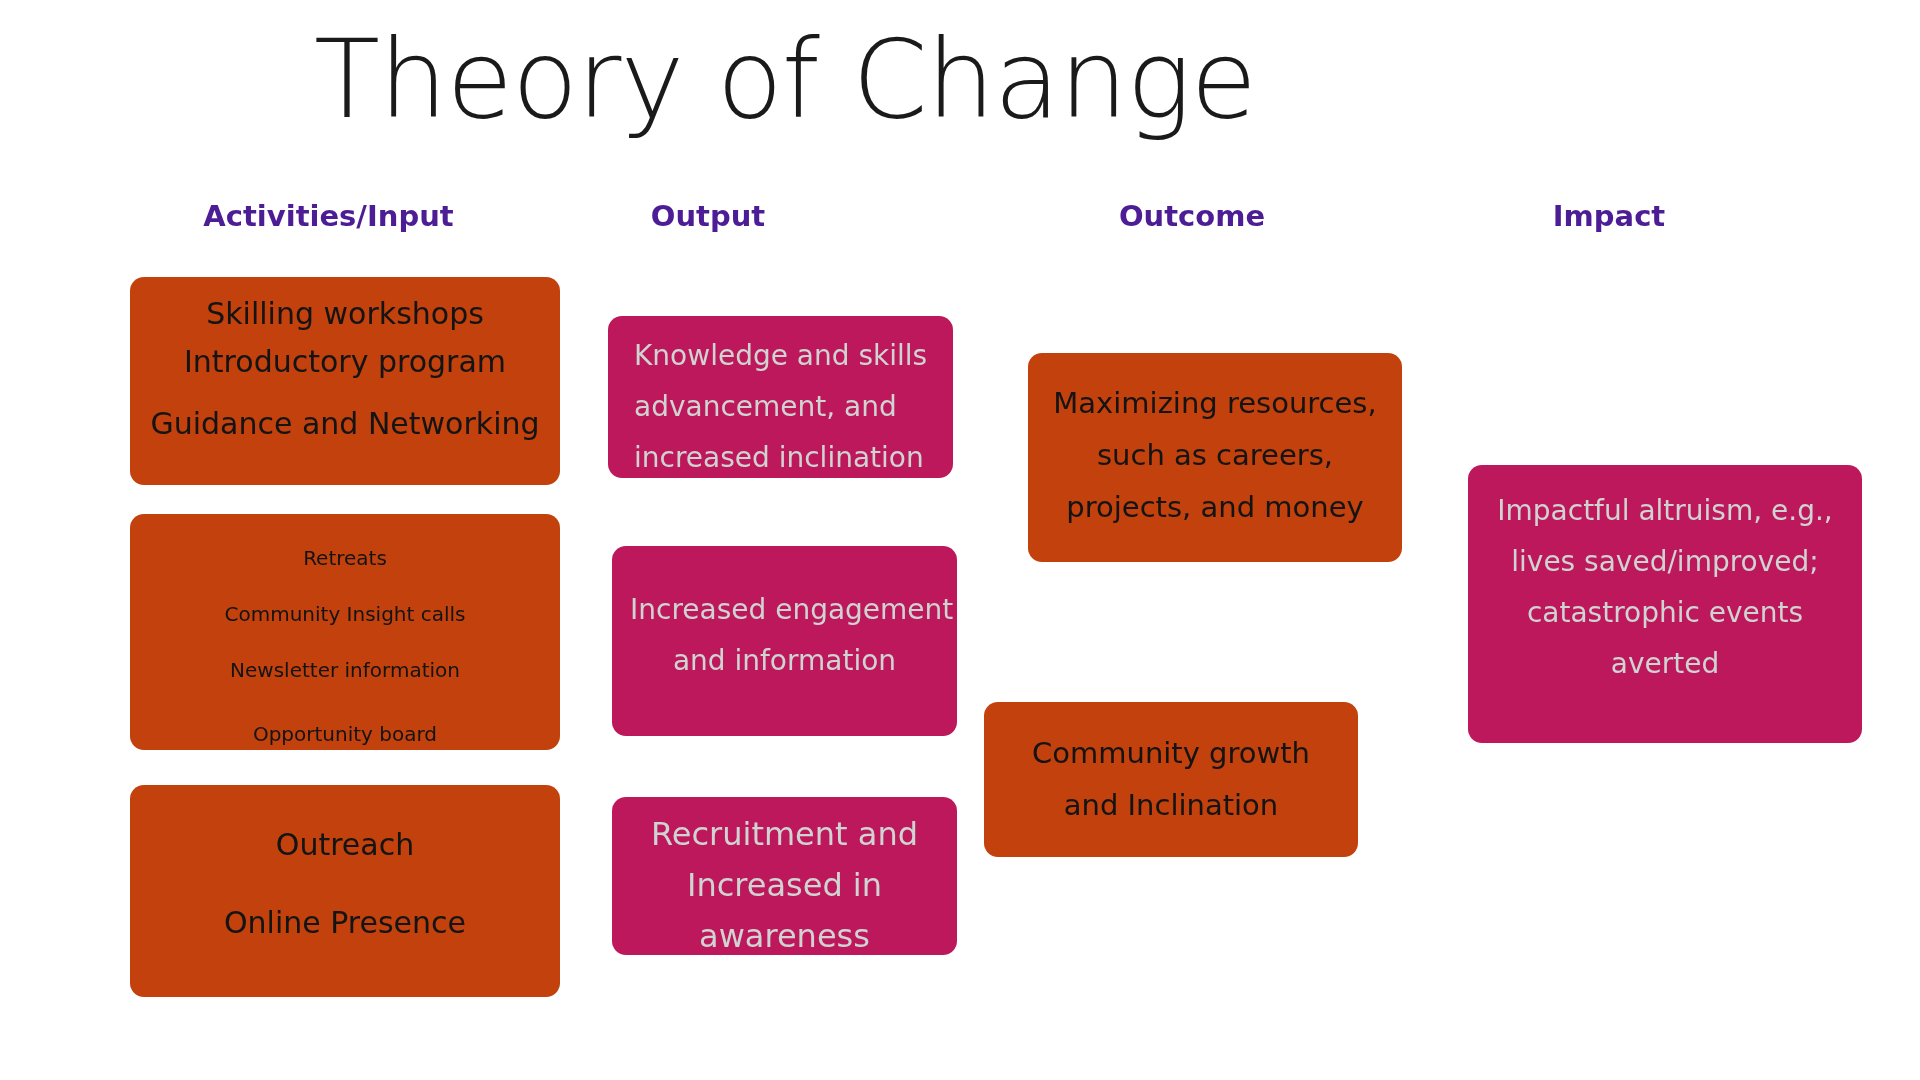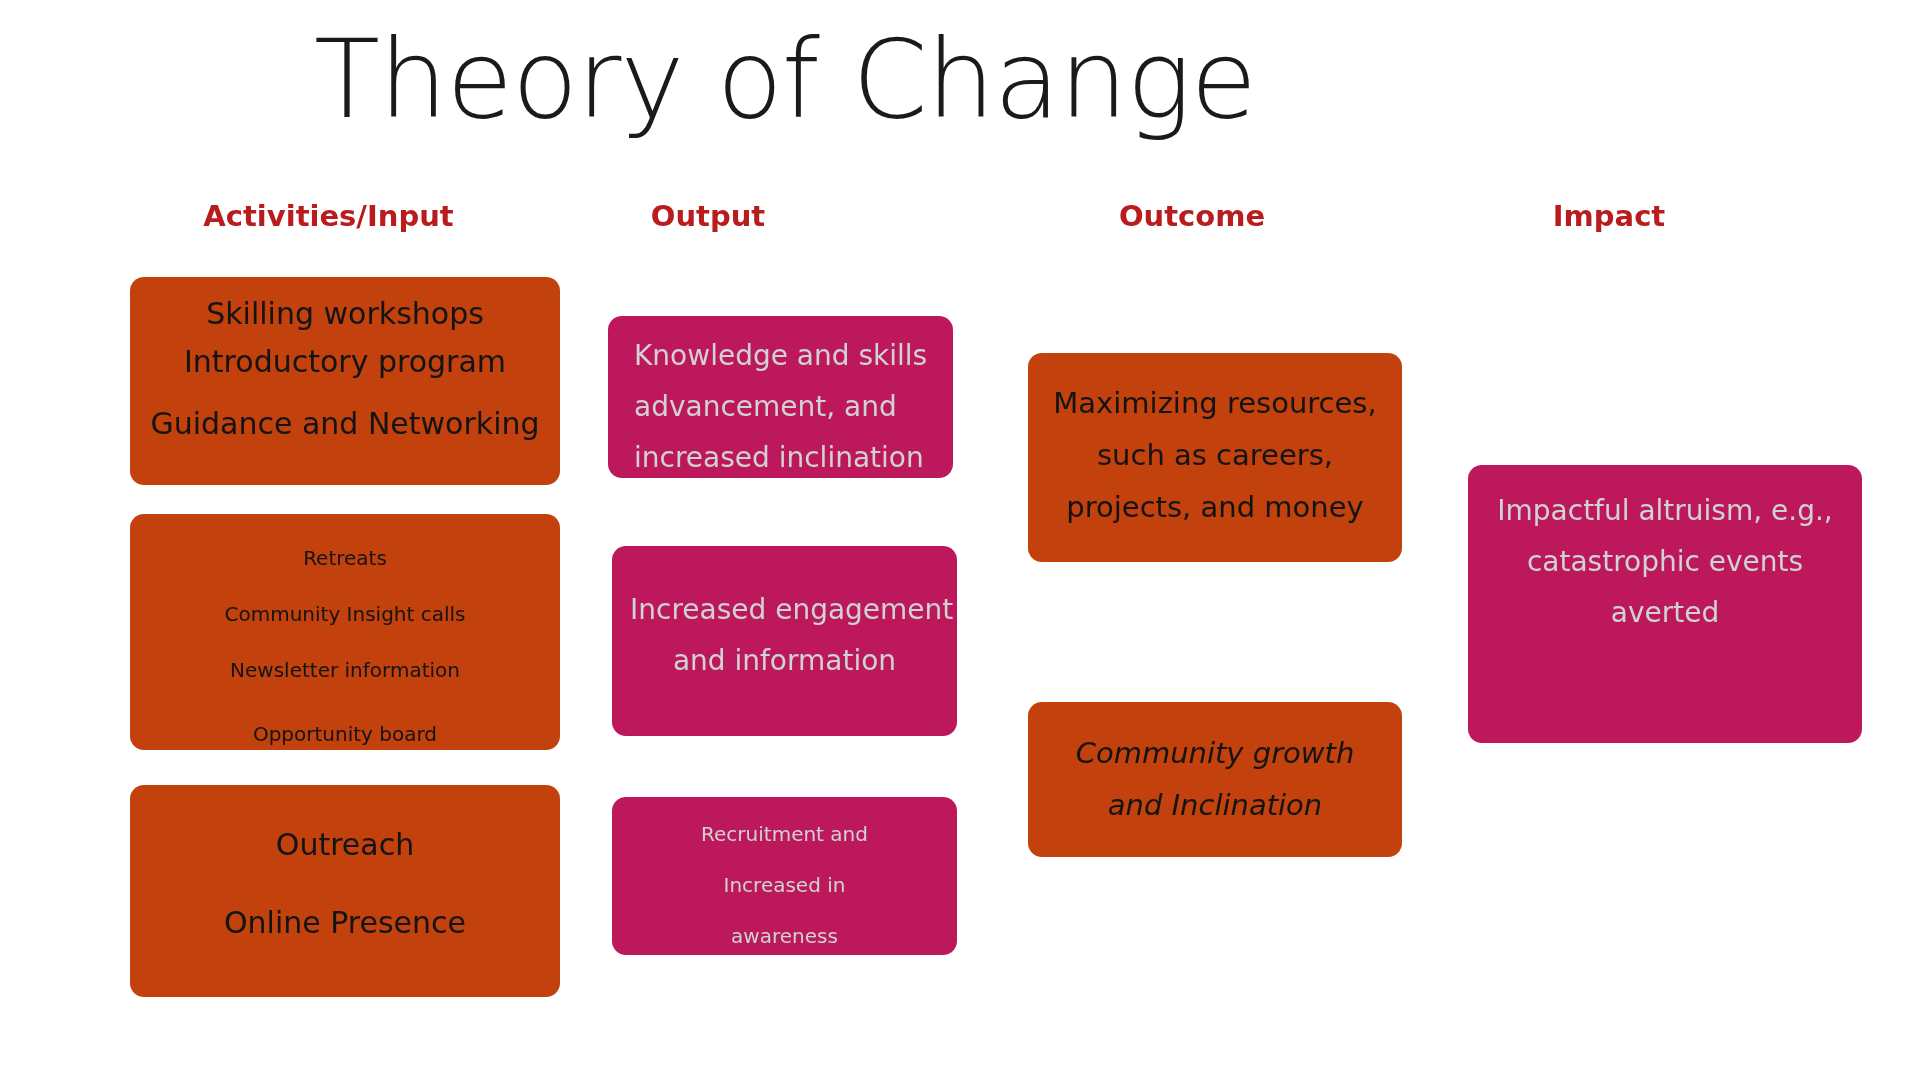--- a/index.html
+++ b/index.html
@@ -31,21 +31,21 @@
     letter-spacing: -1px;
     line-height: 1.15;
     
     transform: translateX(-175px);
     white-space: nowrap;
   }
   .col-header {
     position: absolute;
     font-size: 29px;
     font-weight: 700;
-    color: #b91c1c;
+    color: #4c1d95;
     text-align: center;
     white-space: nowrap;
   }
   .box {
     position: absolute;
     border-radius: 14px;
     box-sizing: border-box;
     display: flex;
     flex-direction: column;
     justify-content: flex-start;
@@ -111,33 +111,32 @@
   #box-out-2 {
     left: 612px; top: 546px; width: 345px; height: 190px;
     padding: 38px 18px 16px 18px;
   }
   #box-out-2 .line { font-size: 28px; line-height: 51px; }
 
   #box-out-3 {
     left: 612px; top: 797px; width: 345px; height: 158px;
     padding: 12px 18px 0 18px;
   }
-  #box-out-3 .line { font-size: 20px; line-height: 51px; }
+  #box-out-3 .line { font-size: 32px; line-height: 51px; }
 
   
   #box-oc-1 {
     left: 1028px; top: 353px; width: 374px; height: 209px;
     padding: 24px 18px 0 18px;
   }
   #box-oc-1 .line { font-size: 29px; line-height: 52px; }
 
   #box-oc-2 {
-    left: 1028px; top: 702px; width: 374px; height: 155px;
+    left: 984px; top: 702px; width: 374px; height: 155px;
     padding: 25px 18px 0 18px;
-    font-style: italic;
   }
   #box-oc-2 .line { font-size: 29px; line-height: 52px; }
 
   
   #box-im-1 {
     left: 1468px; top: 465px; width: 394px; height: 278px;
     padding: 20px 18px 0 18px;
   }
   #box-im-1 .line { font-size: 28px; line-height: 51px; }
 </style>
@@ -211,18 +210,19 @@
   <div class="box gray" id="box-oc-2">
     <div class="lines">
       <span class="line">Community growth</span>
       <span class="line">and Inclination</span>
     </div>
   </div>
 
   <div class="box green" id="box-im-1">
     <div class="lines">
       <span class="line">Impactful altruism, e.g.,</span>
+      <span class="line">lives saved/improved;</span>
       <span class="line">catastrophic events</span>
       <span class="line">averted</span>
     </div>
   </div>
 
 </div>
 
 </body></html>

